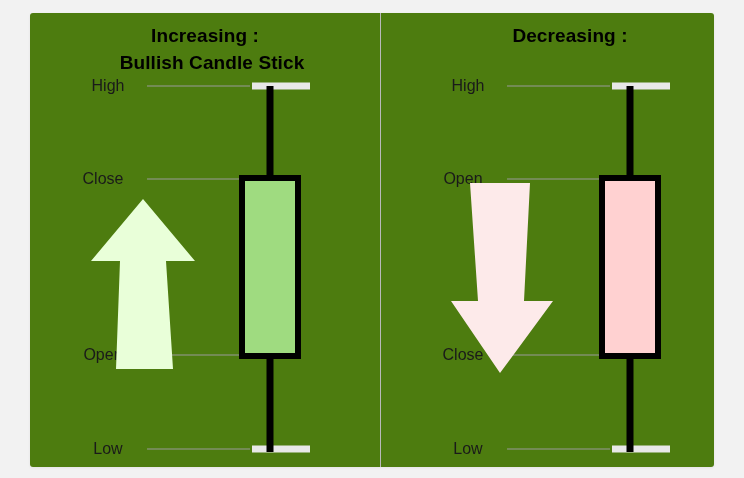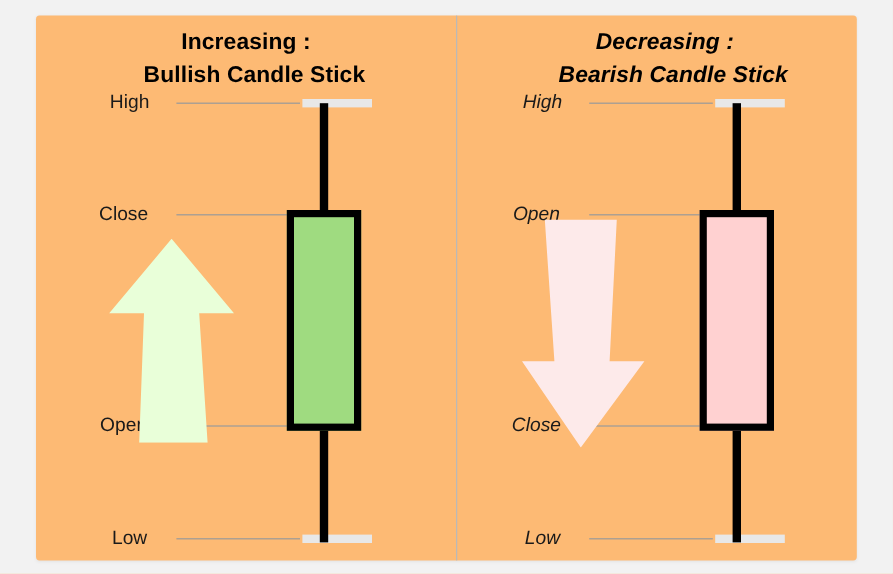--- a/index.html
+++ b/index.html
@@ -17,40 +17,40 @@
     position: relative;
     width: 744px;
     height: 478px;
   }
   #card {
     position: absolute;
     left: 30px;
     top: 13px;
     width: 684px;
     height: 454px;
-    background: #fdba74;
+    background: #4d7c0f;
     border-radius: 3px;
     box-shadow: 0 1px 3px rgba(0,0,0,0.06);
   }
   .divider {
     position: absolute;
     left: 350px;
     top: 0px;
     width: 1px;
     height: 454px;
     background: #b9b9b9;
   }
   .panel {
     position: absolute;
     top: 0;
     width: 350px;
     height: 454px;
   }
   .panel-left  { left: 0px; }
-  .panel-right { left: 349px; font-style: italic; }
+  .panel-right { left: 365px; }
 
   .title {
     position: absolute;
     left: 0;
     width: 100%;
     text-align: center;
     font-size: 19px;
     font-weight: bold;
     color: #000000;
     line-height: 27px;
@@ -138,21 +138,20 @@
           <polygon points="55,0 107,62 78,62 85,170 28,170 32,62 3,62" fill="#e9ffd9"></polygon>
         </svg>
       </div>
 
     </div>
 
     <div class="panel panel-right">
 
       <div class="title" style="top:9px;">
         <span class="l1">Decreasing :</span>
-        <span class="l2">Bearish Candle Stick</span>
       </div>
 
       <div class="level-label" style="left:43px; top:73px; width:60px;">High</div>
       <div class="leader" style="left:112px; top:73px; width:103px;"></div>
       <div class="cap" style="left:217px; top:73px; width:58px;"></div>
 
       <div class="level-label" style="left:33px; top:166px; width:70px;">Open</div>
       <div class="leader" style="left:112px; top:166px; width:120px;"></div>
 
       <div class="level-label" style="left:33px; top:342px; width:70px;">Close</div>

